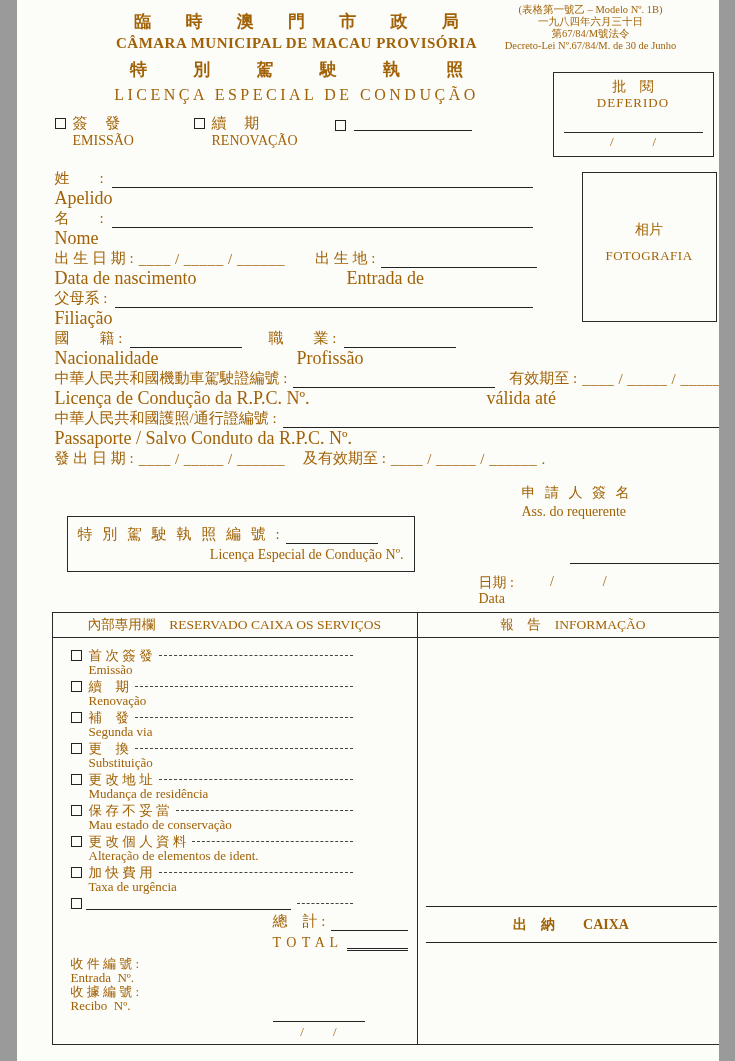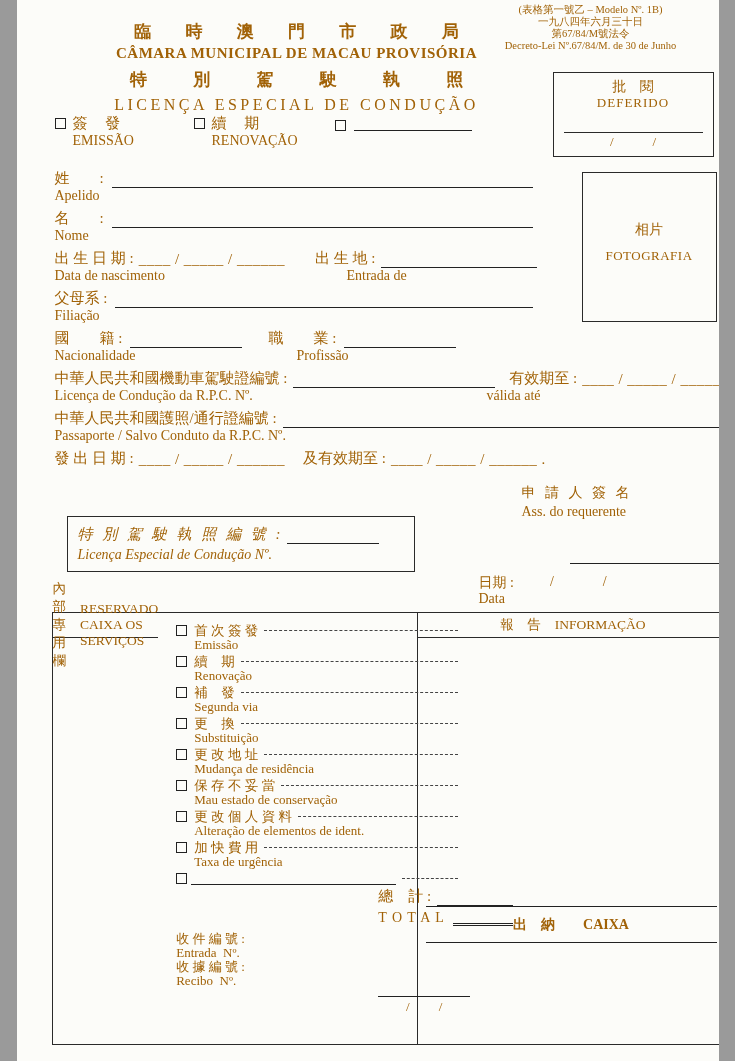--- a/index.html
+++ b/index.html
@@ -8,21 +8,21 @@
     position:relative; width:702px; height:1061px; margin:0 auto;
     background:#fcfcf9; color:#a16207;
     font-family:"Liberation Serif","DejaVu Serif",serif;
     font-size:15px; overflow:hidden;
   }
 
   
   .corner-note { position:absolute; top:4px; right:4px; width:248px; text-align:center; font-size:10.5px; line-height:12px; }
 
   
-  .header { position:absolute; top:20px; left:0; width:560px; text-align:center; }
+  .header { position:absolute; top:10px; left:0; width:560px; text-align:center; }
   .h-zh1 { font-size:17px; font-weight:bold; word-spacing:30px; }
   .h-pt1 { font-size:15px; font-weight:bold; letter-spacing:0.5px; margin-top:2px; }
   .h-zh2 { font-size:17px; font-weight:bold; word-spacing:42px; margin-top:6px; }
   .h-pt2 { font-size:16px; letter-spacing:3.5px; margin-top:5px; }
 
   
   .deferido-box { position:absolute; top:72px; left:536px; width:161px; height:85px; border:1px solid #2a2a2a; text-align:center; padding-top:6px; }
   .d-zh { font-size:14px; word-spacing:10px; line-height:16px; }
   .d-pt { font-size:13px; letter-spacing:1px; line-height:15px; }
   .d-line { margin:22px 10px 0; border-bottom:1px solid #2a2a2a; height:0; }
@@ -43,43 +43,43 @@
   .photo-box { position:absolute; top:172px; left:565px; width:135px; height:150px; border:1px solid #2a2a2a; text-align:center; }
   .photo-zh { margin-top:48px; font-size:14px; word-spacing:6px; }
   .photo-pt { margin-top:9px; font-size:13px; letter-spacing:0.5px; }
 
   
   .fields { position:absolute; top:168px; left:38px; width:676px; }
   .fgroup { margin-bottom:3px; }
   .fline { display:flex; align-items:flex-end; height:20px; }
   .flabel { white-space:nowrap; flex:0 0 auto; }
   .dateblank { white-space:nowrap; flex:0 0 auto; margin-left:5px; letter-spacing:0.5px; }
-  .fsub { position:relative; height:17px; font-size:14px;text-align:right; }
+  .fsub { position:relative; height:17px; font-size:18px;text-align:right; }
   .fsub span { position:absolute; top:0; white-space:nowrap; }
 
   
   .sig-label { position:absolute; top:484px; left:505px; font-size:14px; }
   .sig-zh { word-spacing:6px; margin-bottom:2px; }
   .sig-line { position:absolute; top:563px; left:553px; width:159px; border-bottom:1px solid #222; height:0; }
 
   
-  .license-box { position:absolute; top:516px; left:50px; width:348px; height:56px; border:1px solid #2a2a2a; padding:8px 10px 0;font-style:italic; }
+  .license-box { position:absolute; top:516px; left:50px; width:348px; height:56px; border:1px solid #2a2a2a; padding:8px 10px 0; }
   .lb-line { display:flex; align-items:flex-end; height:19px; }
   .lb-zh { word-spacing:6px; white-space:nowrap; }
   .lb-blank { width:92px; margin-left:6px; }
-  .lb-pt { font-size:14px; margin-top:3px; }
+  .lb-pt { font-size:14px; margin-top:3px;text-align:right; }
 
   
   .date-block { position:absolute; top:574px; left:462px; font-size:14px; width:250px; }
   .db-line { display:flex; height:17px; }
   .db-slash { margin-left:36px; white-space:nowrap; }
 
   
   .services { position:absolute; top:612px; left:35px; width:678px; height:433px; border:1px solid #2a2a2a; display:flex; }
-  .srv-left { width:365px; border-right:1px solid #2a2a2a; display:flex; flex-direction:row; }
+  .srv-left { width:365px; border-right:1px solid #2a2a2a; display:flex; flex-direction:column; }
   .srv-right { flex:1; display:flex; flex-direction:column; }
   .srv-head { height:25px; border-bottom:1px solid #2a2a2a; display:flex; align-items:center; justify-content:center; font-size:13.5px; gap:14px; }
   .srv-body { flex:1; position:relative; padding:10px 0 0 18px; }
   .srv-items { width:282px; }
   .srv-item { margin-bottom:2px; }
   .srv-line { display:flex; align-items:center; height:15px; }
   .srv-zh { margin:0 4px 0 7px; font-size:13.5px; white-space:nowrap; }
   .leader { flex:1 1 auto; border-top:1px dashed #444; height:0; align-self:center; margin-left:2px; }
   .leader.fixed { flex:0 0 56px; }
   .srv-pt { margin-left:18px; font-size:13px; height:14px; line-height:14px; }

